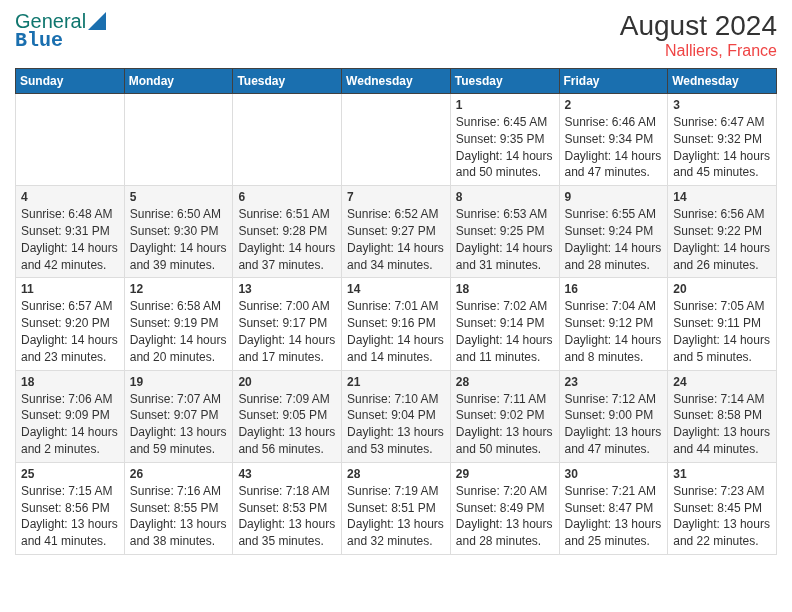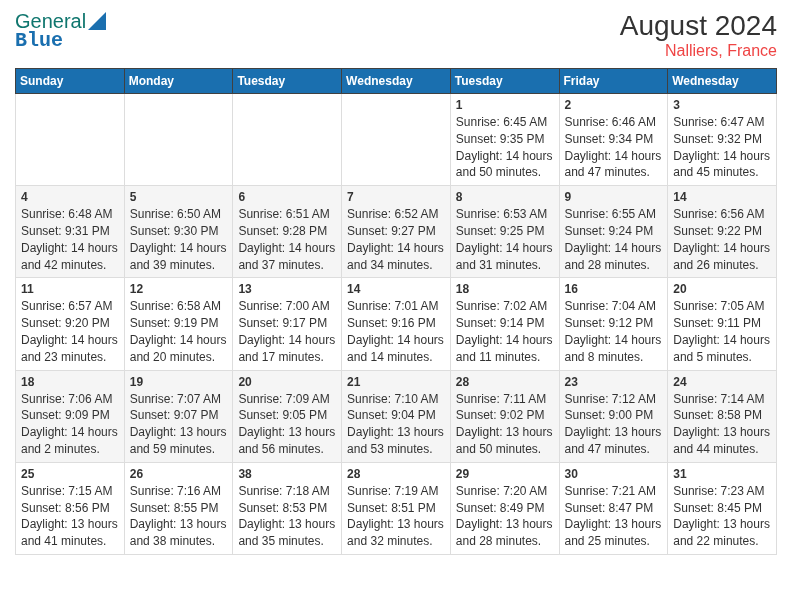--- a/index.html
+++ b/index.html
@@ -239,21 +239,21 @@
         <tr class="row-5">
           <td>
             <span class="day-num">25</span>
             <div class="day-info">Sunrise: 7:15 AM<br>Sunset: 8:56 PM<br>Daylight: 13 hours<br>and 41 minutes.</div>
           </td>
           <td>
             <span class="day-num">26</span>
             <div class="day-info">Sunrise: 7:16 AM<br>Sunset: 8:55 PM<br>Daylight: 13 hours<br>and 38 minutes.</div>
           </td>
           <td>
-            <span class="day-num">38</span>
+            <span class="day-num">43</span>
             <div class="day-info">Sunrise: 7:18 AM<br>Sunset: 8:53 PM<br>Daylight: 13 hours<br>and 35 minutes.</div>
           </td>
           <td>
             <span class="day-num">28</span>
             <div class="day-info">Sunrise: 7:19 AM<br>Sunset: 8:51 PM<br>Daylight: 13 hours<br>and 32 minutes.</div>
           </td>
           <td>
             <span class="day-num">29</span>
             <div class="day-info">Sunrise: 7:20 AM<br>Sunset: 8:49 PM<br>Daylight: 13 hours<br>and 28 minutes.</div>
           </td>

